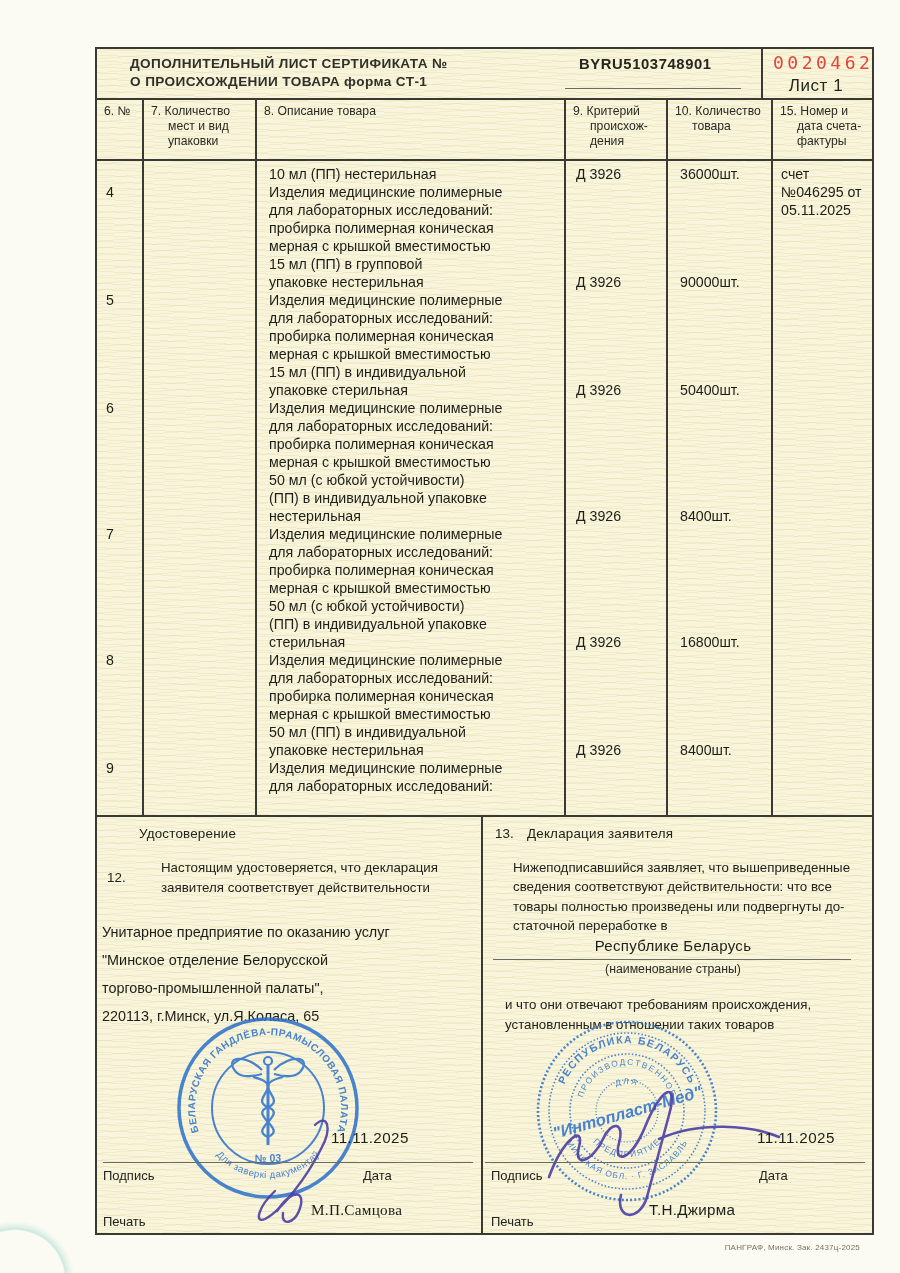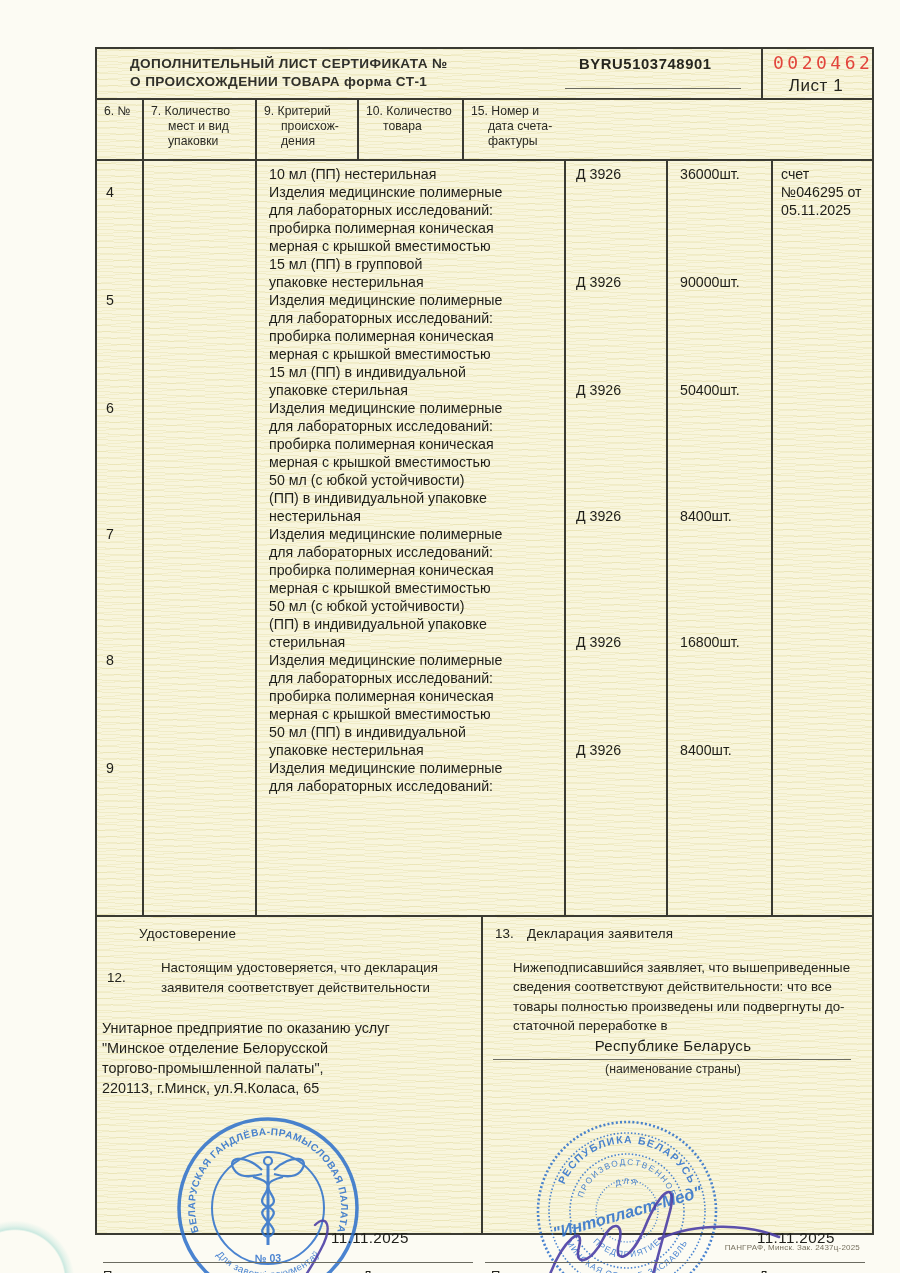--- a/index.html
+++ b/index.html
@@ -20,31 +20,31 @@
   .cert-underline{position:absolute;left:468px;top:39px;width:176px;border-top:1.5px solid #6b6b60;}
   .head-divider{position:absolute;left:664px;top:0;bottom:0;border-left:2px solid #3a3a32;}
   .serial{position:absolute;left:676px;top:3px;font-family:"DejaVu Sans Mono",monospace;
           font-size:18px;letter-spacing:3.5px;color:var(--serial-red);}
   .sheet{position:absolute;left:664px;top:27px;width:110px;text-align:center;font-size:17px;color:#26261f;letter-spacing:.6px;}
   .cols{position:relative;height:59px;border-bottom:2.5px solid #3a3a32;display:flex;flex:0 0 auto;}
   .col-cell{box-sizing:border-box;border-right:2px solid #3a3a32;padding:4px 3px 0 7px;
             font-size:12.2px;line-height:15.2px;color:#2a2a24;}
   .col-cell:last-child{border-right:none;}
   .col-label{white-space:pre-line;padding-left:17px;text-indent:-17px;}
-  .tbody{position:relative;height:756px;flex:0 0 auto;border-bottom:2.5px solid #3a3a32;box-sizing:border-box;}
+  .tbody{position:relative;height:656px;flex:0 0 auto;border-bottom:2.5px solid #3a3a32;box-sizing:border-box;}
   .vrule{position:absolute;top:0;bottom:0;border-left:2px solid #3a3a32;}
   .bline{position:absolute;font-size:14.2px;color:#1e1e19;white-space:nowrap;height:18px;}
   .sections{position:relative;flex:1 1 auto;display:flex;}
   .sec{position:relative;box-sizing:border-box;}
   .sec-left{width:386px;border-right:2px solid #3a3a32;}
   .sec-right{flex:1;}
   .sec-num{position:absolute;font-size:13.4px;color:#23231d;}
   .sec-title{position:absolute;font-size:13.4px;color:#23231d;letter-spacing:.2px;}
   .stmt{position:absolute;font-size:13.3px;color:#23231d;line-height:20px;white-space:pre-line;}
-  .org{position:absolute;font-size:14.4px;color:#1e1e19;line-height:20px;white-space:pre-line;}
+  .org{position:absolute;font-size:14.4px;color:#1e1e19;line-height:28px;white-space:pre-line;}
   .country{position:absolute;width:380px;text-align:center;font-size:15px;color:#1e1e19;letter-spacing:.3px;}
   .country-line{position:absolute;border-top:1.2px solid #6b6b60;}
   .country-cap{position:absolute;width:380px;text-align:center;font-size:12.3px;color:#2a2a24;}
   .sig-line{position:absolute;border-top:1.5px solid #6b6b60;}
   .small-label{position:absolute;font-size:13px;color:#23231d;}
   .date-val{position:absolute;font-size:15.2px;color:#1e1e19;letter-spacing:.4px;}
   .signer{position:absolute;font-size:15.2px;color:#1e1e19;letter-spacing:.3px;}
   .stamp{position:absolute;opacity:.85;}
   .sig-ink{position:absolute;}
   .footer-note{position:absolute;left:620px;top:1243px;width:240px;text-align:right;
@@ -73,20 +73,23 @@
     </div>
 
     <div class="cols">
         <div class="col-cell" style="width: 47px;">
           <div class="col-label">6. №</div>
         </div>
         <div class="col-cell" style="width: 113px;">
           <div class="col-label">7. Количество
 мест и вид
 упаковки</div>
+        </div>
+        <div class="col-cell" style="width: 309px;">
+          <div class="col-label">8. Описание товара</div>
         </div>
         <div class="col-cell" style="width: 102px;">
           <div class="col-label">9. Критерий
 происхож-
 дения</div>
         </div>
         <div class="col-cell" style="width: 105px;">
           <div class="col-label">10. Количество
 товара</div>
         </div>
@@ -215,20 +218,22 @@
       <div class="sec sec-right">
         <div class="sec-num" style="left:12px;top:9px;">13.</div>
         <div class="sec-title" style="left:44px;top:9px;">Декларация заявителя</div>
         <div class="stmt" style="left:30px;top:41px;line-height:19.4px;">Нижеподписавшийся заявляет, что вышеприведенные
 сведения соответствуют действительности: что все
 товары полностью произведены или подвергнуты до-
 статочной переработке в</div>
         <div class="country" style="left:0;top:120px;">Республике Беларусь</div>
         <div class="country-line" style="left:10px;top:142px;width:358px;"></div>
         <div class="country-cap" style="left:0;top:145px;">(наименование страны)</div>
+        <div class="stmt" style="left:22px;top:178px;line-height:19.5px;">и что они отвечают требованиям происхождения,
+установленным в отношении таких товаров</div>
 
         <svg class="stamp" style="left:48px;top:198px;" width="192" height="192" viewBox="0 0 192 192">
           <g fill="none" stroke="var(--stamp-blue)">
             <circle cx="96" cy="96" r="89" stroke-width="2.6" stroke-dasharray="2 2.2"></circle>
             <circle cx="96" cy="96" r="78" stroke-width="1.6" stroke-dasharray="1.5 2"></circle>
             <circle cx="96" cy="96" r="57" stroke-width="1.6" stroke-dasharray="1.5 2"></circle>
             <circle cx="96" cy="96" r="31" stroke-width="1.4" stroke-dasharray="1 2"></circle>
           </g>
           <defs>
             <path id="rsTop" d="M32.1,119.3 A68,68 0 1 1 159.9,119.3"></path>

